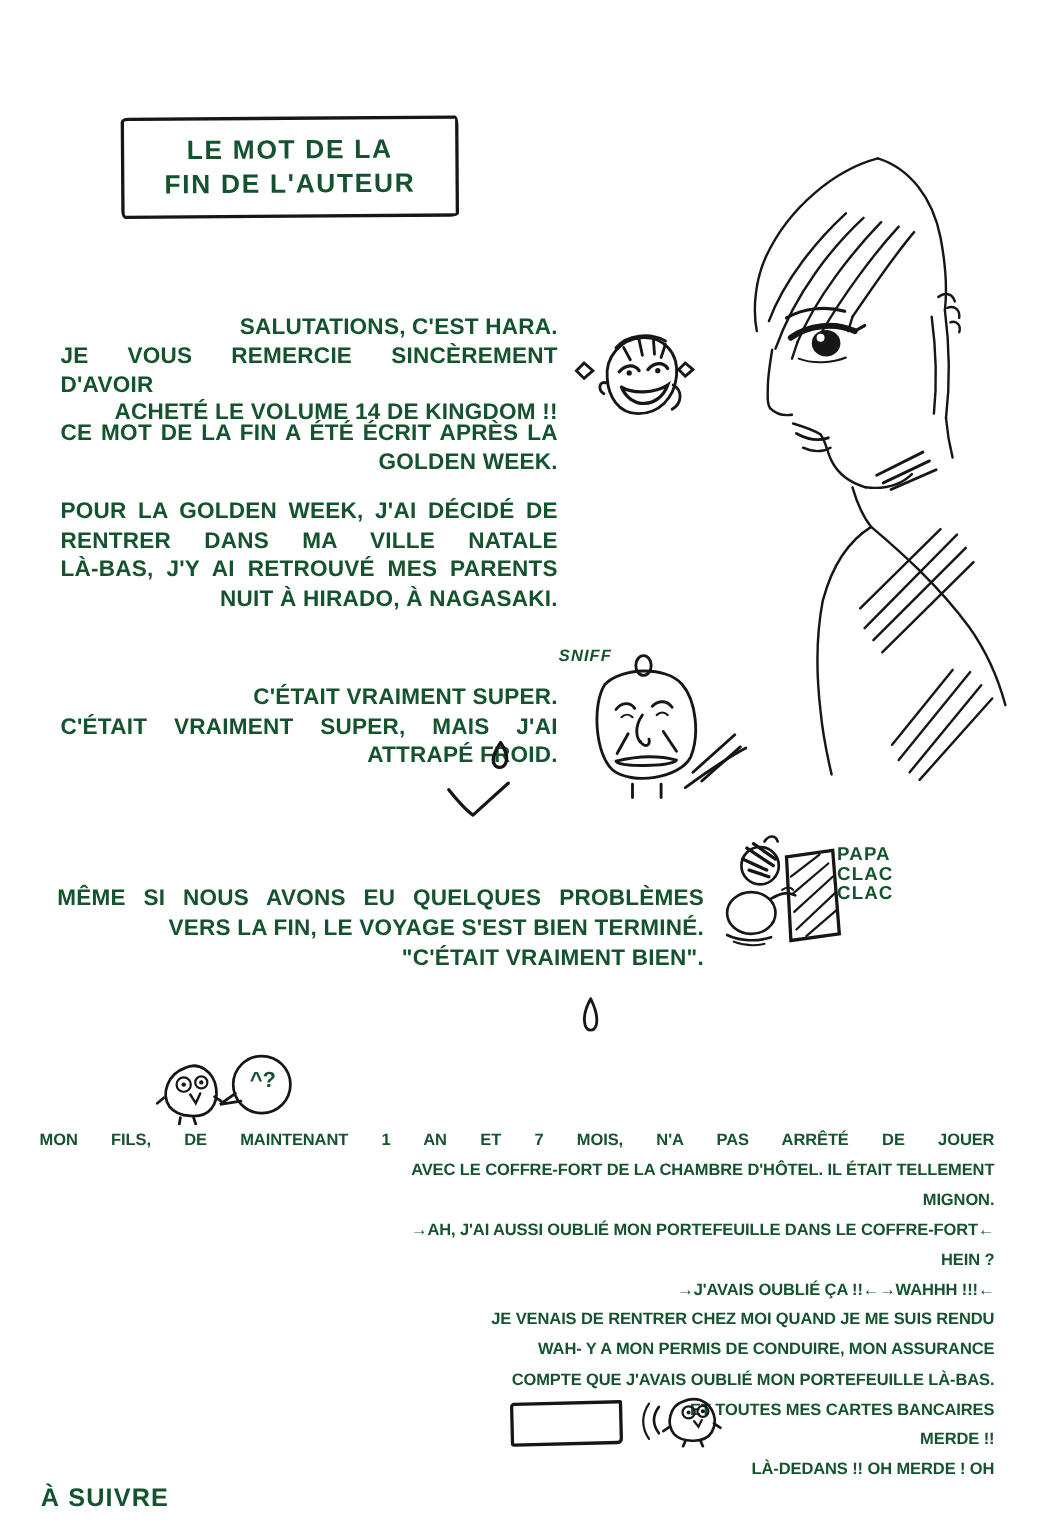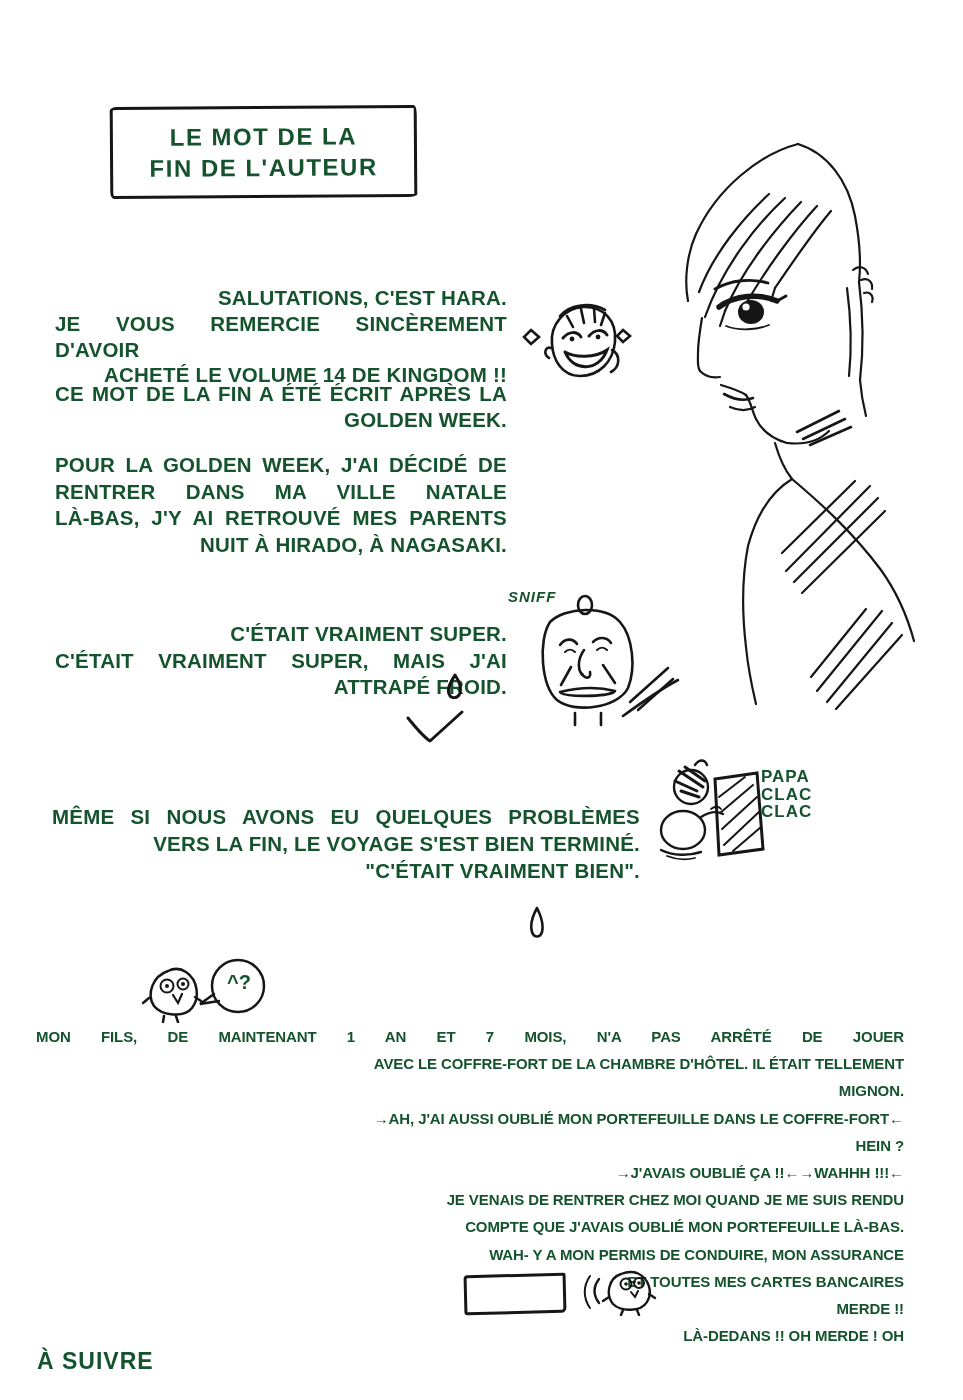--- a/index.html
+++ b/index.html
@@ -80,22 +80,22 @@
       <div class="line">"C'ÉTAIT VRAIMENT BIEN".</div>
     </div>
   <div class="abs para p-fils">
       <div class="line stretch">MON FILS, DE MAINTENANT 1 AN ET 7 MOIS, N'A PAS ARRÊTÉ DE JOUER</div>
       <div class="line">AVEC LE COFFRE-FORT DE LA CHAMBRE D'HÔTEL. IL ÉTAIT TELLEMENT</div>
       <div class="line">MIGNON.</div>
       <div class="line">→AH, J'AI AUSSI OUBLIÉ MON PORTEFEUILLE DANS LE COFFRE-FORT←</div>
       <div class="line">HEIN ?</div>
       <div class="line">→J'AVAIS OUBLIÉ ÇA !!←→WAHHH !!!←</div>
       <div class="line">JE VENAIS DE RENTRER CHEZ MOI QUAND JE ME SUIS RENDU</div>
+      <div class="line">WAH- Y A MON PERMIS DE CONDUIRE, MON ASSURANCE</div>
       <div class="line">COMPTE QUE J'AVAIS OUBLIÉ MON PORTEFEUILLE LÀ-BAS.</div>
-      <div class="line">WAH- Y A MON PERMIS DE CONDUIRE, MON ASSURANCE</div>
       <div class="line">ET TOUTES MES CARTES BANCAIRES</div>
       <div class="line">MERDE !!</div>
       <div class="line">LÀ-DEDANS !! OH MERDE ! OH</div>
     </div>
 
   <div class="abs a-suivre">À SUIVRE</div>
 
   <svg class="abs" style="left:665px;top:130px" width="298" height="580" viewBox="0 0 298 580">
     <g stroke="#161616" fill="none" stroke-linecap="round" stroke-width="2.2">
       <path d="M133 14 C 95 24, 52 58, 31 104 C 22 124, 19 150, 23 171"></path>

